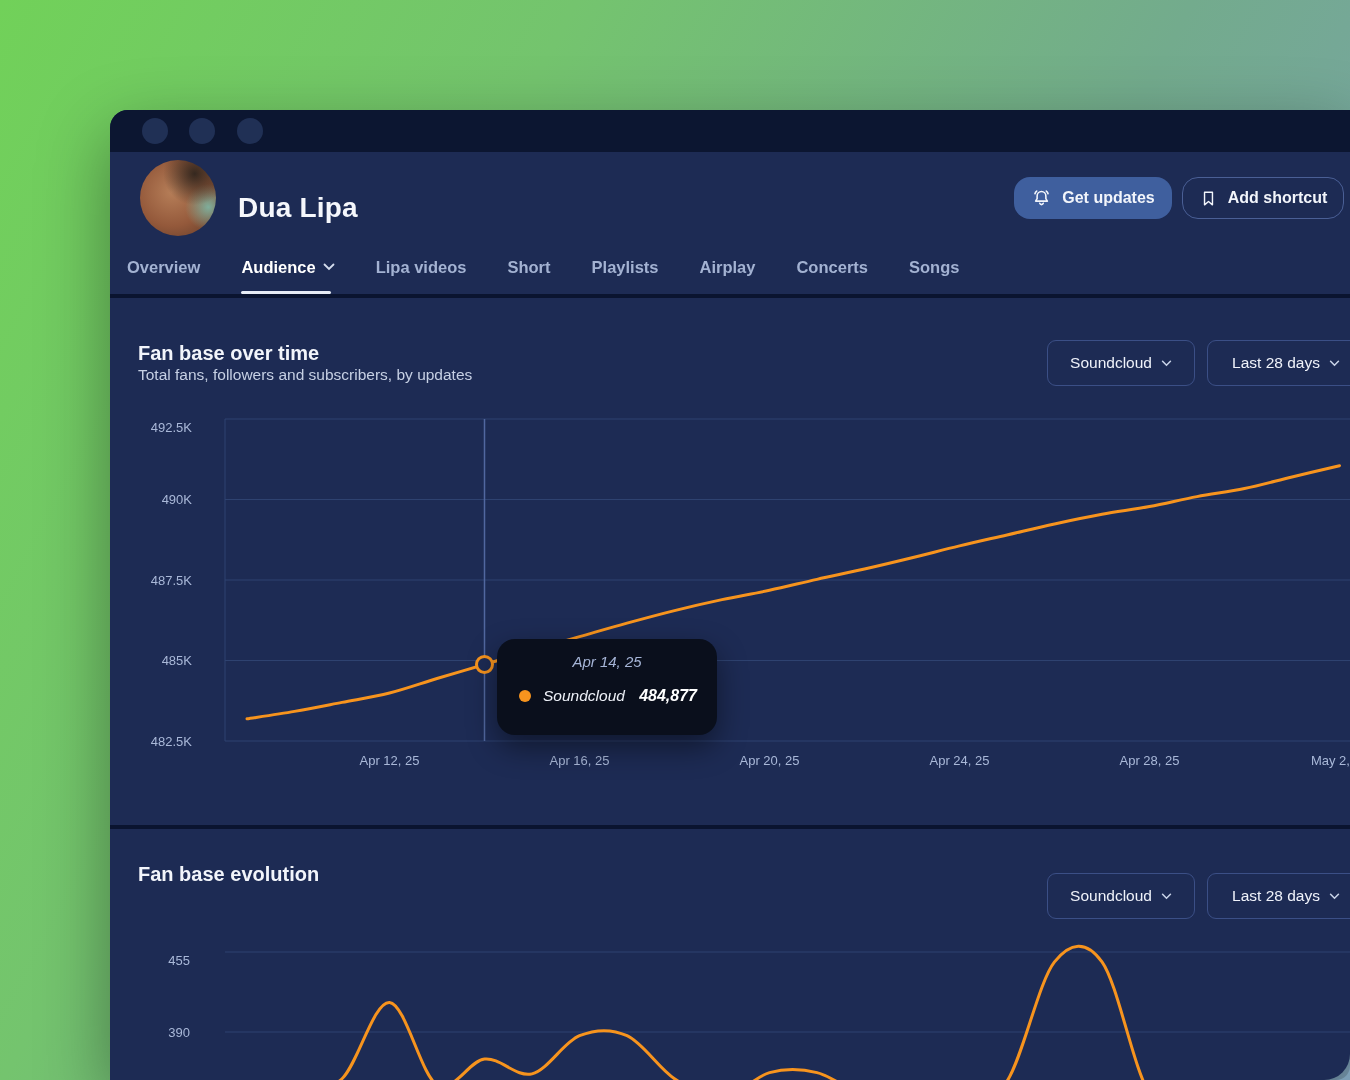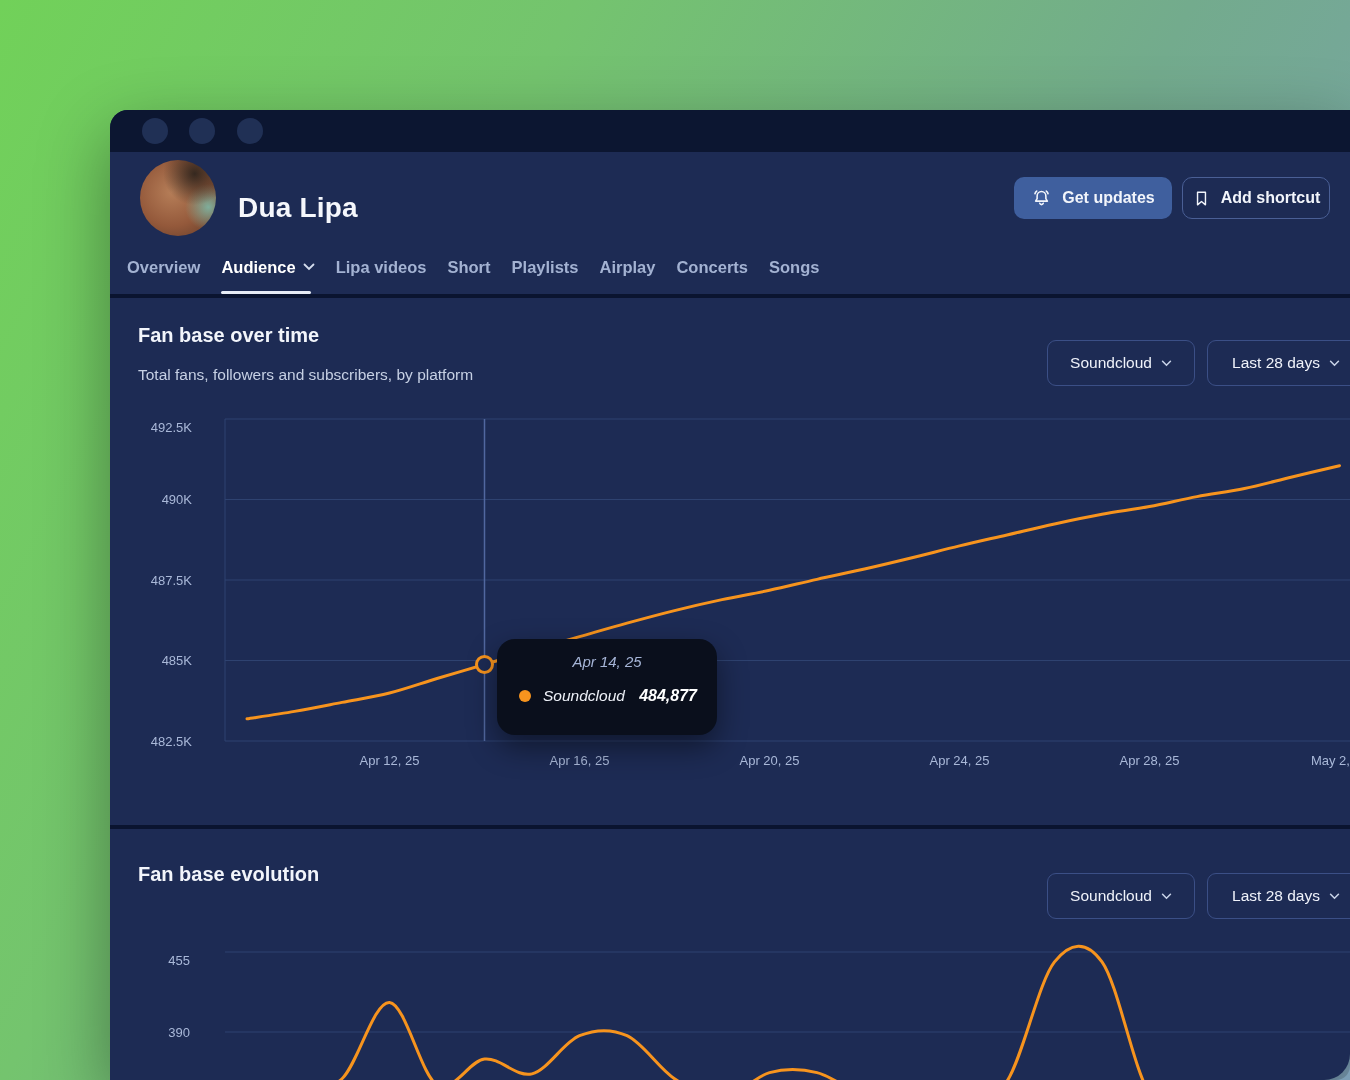--- a/index.html
+++ b/index.html
@@ -21,36 +21,36 @@
   .dot.d1{left:32px}.dot.d2{left:79px}.dot.d3{left:127px}
   
   .avatar{
     position:absolute;left:30px;top:50px;width:76px;height:76px;border-radius:50%;
     background:
       radial-gradient(circle at 72% 18%,#35281f 0%,rgba(53,40,31,0) 38%),
       radial-gradient(circle at 90% 62%,#7fae9b 0%,rgba(127,174,155,0) 28%),
       radial-gradient(circle at 42% 42%,#b67e58 0%,#94593b 55%,#5f3a28 100%);
   }
   .artist-name{position:absolute;left:128px;top:82px;margin:0;font-size:28px;font-weight:700;color:#F5F7FC;letter-spacing:.2px;}
-  .btn{position:absolute;top:67px;height:42px;border-radius:10px;display:flex;align-items:center;justify-content:center;gap:10px;
+  .btn{position:absolute;top:67px;height:42px;border-radius:16px;display:flex;align-items:center;justify-content:center;gap:10px;
        color:#F2F5FB;font-size:16px;font-weight:600;cursor:pointer;box-sizing:border-box;}
   .btn svg{flex:0 0 auto}
   .btn-primary{left:904px;width:158px;background:#3F5F9E;}
-  .btn-outline{left:1072px;width:148px;background:transparent;border:1.5px solid #4A5F95;}
-  
-  .tabs{position:absolute;left:0;top:130px;right:0;height:54px;display:flex;align-items:flex-start;padding-left:17px;gap:21px;}
+  .btn-outline{left:1072px;width:162px;background:transparent;border:1.5px solid #4A5F95;}
+  
+  .tabs{position:absolute;left:0;top:130px;right:0;height:54px;display:flex;align-items:flex-start;padding-left:17px;gap:41px;}
   .tab{position:relative;height:54px;display:flex;align-items:center;gap:7px;font-size:16.5px;font-weight:600;color:#A3B2D2;cursor:pointer;white-space:nowrap;}
   .tab.active{color:#FFFFFF;font-weight:700;}
   .tab-underline{position:absolute;left:0;bottom:0;height:3px;width:90px;background:#E7ECF6;border-radius:2px;}
   .divider{position:absolute;left:0;right:0;height:4px;background:#0A1430;}
   .div1{top:184px}.div2{top:715px}
   
   .sec-title{position:absolute;left:28px;margin:0;font-size:20px;font-weight:700;color:#F2F5FB;}
   .sec-sub{position:absolute;left:28px;margin:0;font-size:15.5px;font-weight:400;color:#C6D0E4;}
-  .t1{top:214px}.s1{top:256px}.t2{top:753px}.s2{top:789px}
+  .t1{top:232px}.s1{top:256px}.t2{top:753px}.s2{top:789px}
   .dropdown{position:absolute;width:148px;height:46px;border:1.5px solid #3B4F86;border-radius:9px;
      display:flex;align-items:center;justify-content:center;gap:9px;color:#EFF2FA;font-size:15.5px;font-weight:500;
      cursor:pointer;box-sizing:border-box;background:transparent;}
   .dd-p1{left:937px;top:230px}.dd-r1{left:1097px;top:230px;width:158px}
   .dd-p2{left:937px;top:763px}.dd-r2{left:1097px;top:763px;width:158px}
   
   #chart1{position:absolute;left:0;top:300px;width:1240px;height:370px;}
   #chart2{position:absolute;left:0;top:830px;width:1240px;height:140px;}
   .axis{fill:#A9B8D8;font-size:13px;font-family:"Liberation Sans",sans-serif;}
   
@@ -120,21 +120,21 @@
         <span>Concerts</span>
       </div>
     <div class="tab">
         <span>Songs</span>
       </div>
   </nav>
 
   <div class="divider div1"></div>
 
   <h2 class="sec-title t1">Fan base over time</h2>
-  <p class="sec-sub s1">Total fans, followers and subscribers, by platform</p>
+  <p class="sec-sub s1">Total fans, followers and subscribers, by updates</p>
 
   <div class="dropdown dd-p1">
     <span>Soundcloud</span>
     <svg width="11" height="7" viewBox="0 0 12 8" fill="none" stroke="#C9D3E8" stroke-width="1.8" stroke-linecap="round">
         <path d="M1.5 1.5 6 6l4.5-4.5"></path>
       </svg>
   </div>
   <div class="dropdown dd-r1">
     <span>Last 28 days</span>
     <svg width="11" height="7" viewBox="0 0 12 8" fill="none" stroke="#C9D3E8" stroke-width="1.8" stroke-linecap="round">

